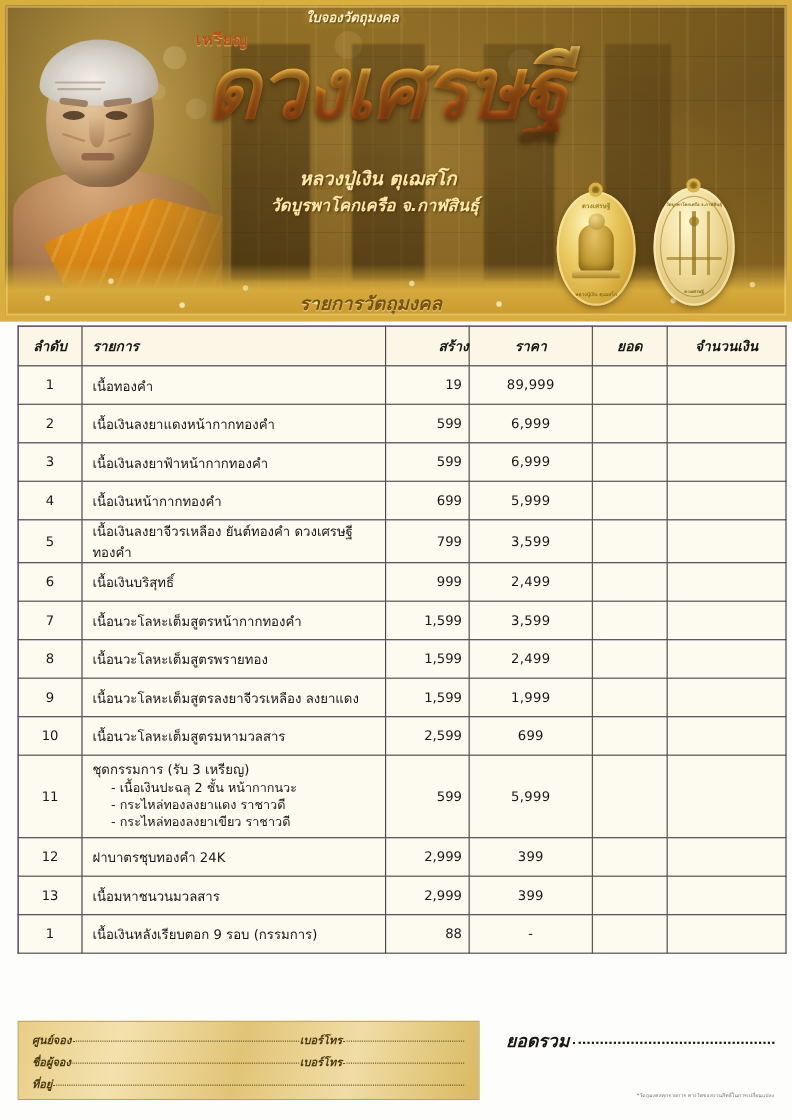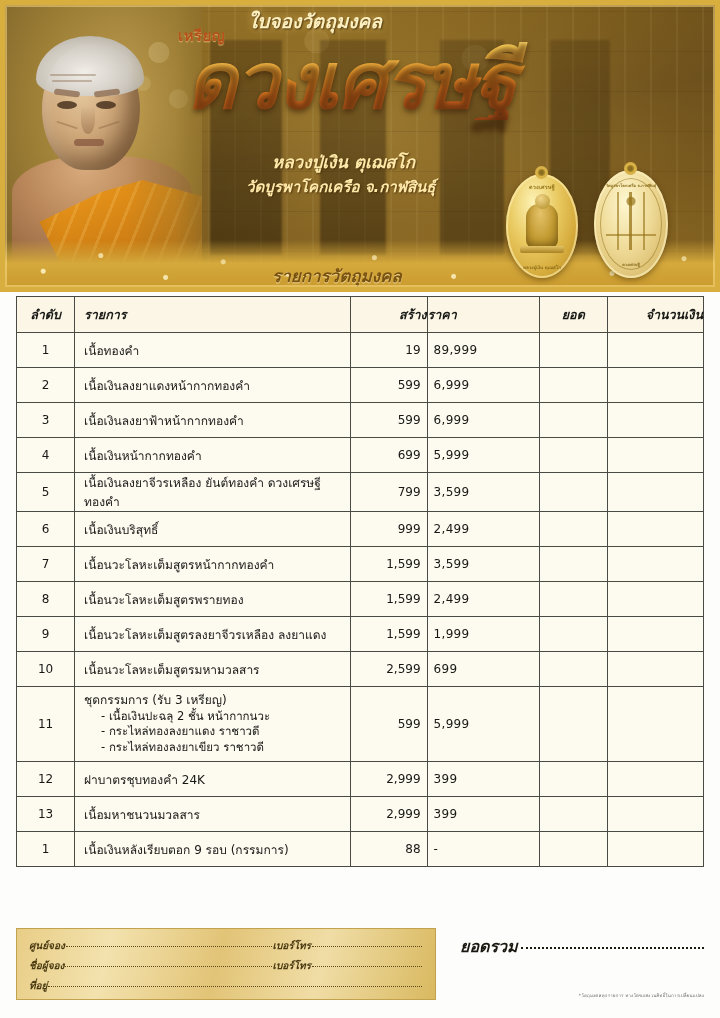--- a/index.html
+++ b/index.html
@@ -140,23 +140,23 @@
   
   .ban-top-label {
     position: absolute; left: 178px; top: 24px; z-index: 30;
     font-family: "DejaVu Sans", sans-serif;
     font-size: 15px; font-weight: bold; 
     color: #b5501a;
     text-shadow: 0 1px 1px rgba(255,225,150,.65);
     letter-spacing: .5px;
   }
   .ban-title-small {
-    position: absolute; left: 248px; top: 6px; z-index: 30;
-    font-family: "DejaVu Sans", sans-serif;
-    font-size: 19px; font-weight: bold; font-style: italic;
+    position: absolute; left: 278px; top: 6px; z-index: 30;
+    font-family: "DejaVu Sans", sans-serif;
+    font-size: 12px; font-weight: bold; font-style: italic;
     color: #fdf0c0;
     text-shadow: 1px 1px 2px rgba(70,45,5,.9), 0 0 8px rgba(255,220,130,.6);
   }
   .ban-main-title {
     position: absolute; left: 186px; top: 42px; width: 500px; z-index: 31;
     font-family: "DejaVu Serif", serif;
     font-size: 78px; font-weight: bold; font-style: italic;
     line-height: 1;
     background: linear-gradient(178deg, #fff0b8 0%, #ffd257 16%, #e8952a 40%, #d2691d 62%, #b4521a 84%, #8c3c12 100%);
     -webkit-background-clip: text; background-clip: text;
@@ -286,23 +286,23 @@
   }
   table.items td {
     height: 35px;
     font-size: 12px;
     padding: 0 6px;
     background: #fdfaf0;
   }
   .c-no   { width: 58px;  text-align: center; }
   .c-item { width: 276px; text-align: left; padding-left: 9px !important; }
   .c-made { width: 76px;  text-align: right; }
-  .c-price{ width: 112px; text-align: left; }
+  .c-price{ width: 112px; text-align: center; }
   .c-qty  { width: 68px;  text-align: center; }
-  .c-amt  { width: 96px;  text-align: right; }
+  .c-amt  { width: 108px;  text-align: center; }
 
   td.c-no, td.c-made, td.c-price { font-family: "Liberation Serif", serif; font-size: 13px; }
   td.c-price { letter-spacing: .3px; margin-left: 23px; }
 
   .set-cell { padding: 5px 6px 5px 9px !important; line-height: 1.38; }
   .set-title { font-size: 12px; }
   .set-sub { padding-left: 17px; font-size: 11.5px; }
 
   
   .footer {

